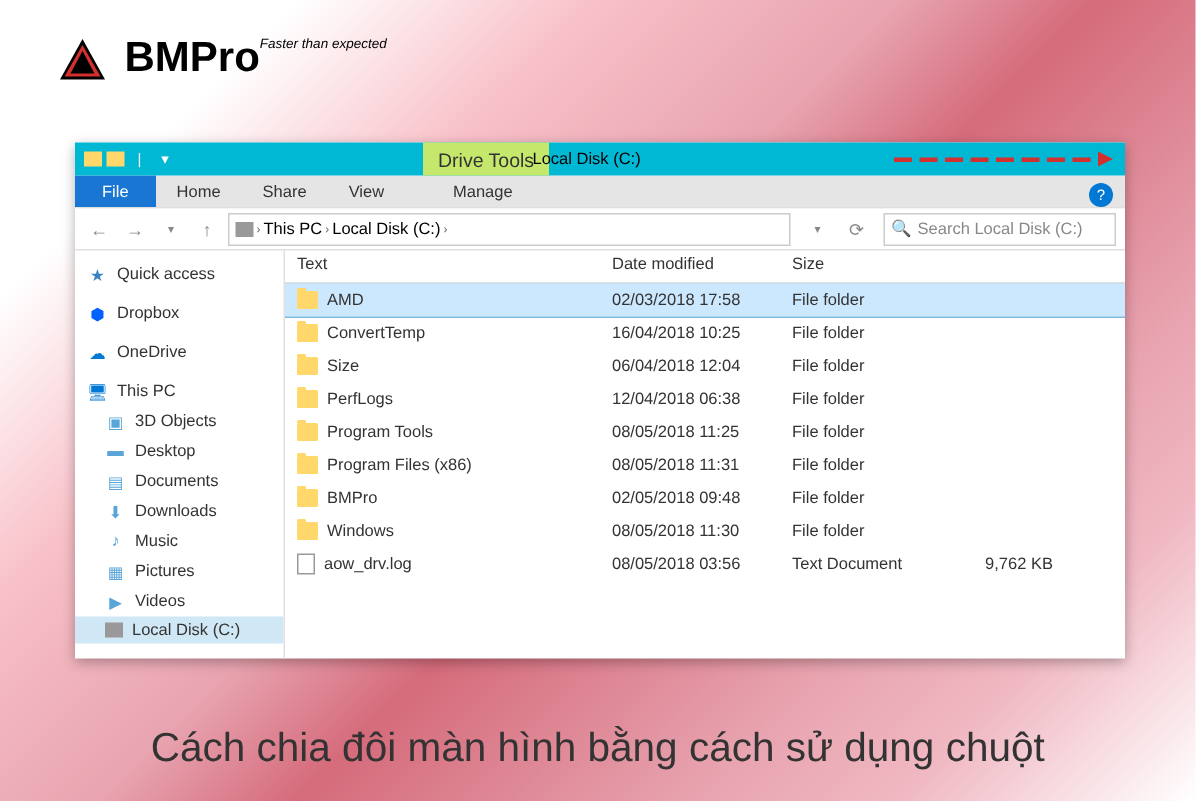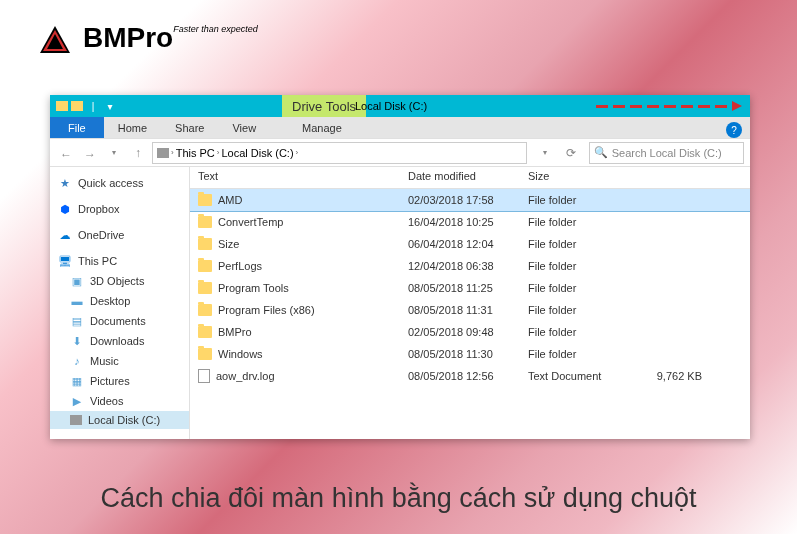--- a/index.html
+++ b/index.html
@@ -258,21 +258,21 @@
             </div>
             <div class="cell-date">08/05/2018 11:30</div>
             <div class="cell-type">File folder</div>
             <div class="cell-size"></div>
           </div>
           <div class="row">
             <div class="cell-name">
               <div class="file-icon"></div>
               <span>aow_drv.log</span>
             </div>
-            <div class="cell-date">08/05/2018 12:56</div>
+            <div class="cell-date">08/05/2018 03:56</div>
             <div class="cell-type">Text Document</div>
             <div class="cell-size">9,762 KB</div>
           </div>
         </div>
     </div>
   </div>
 </div>
 
 <div class="caption">Cách chia đôi màn hình bằng cách sử dụng chuột</div>
 

